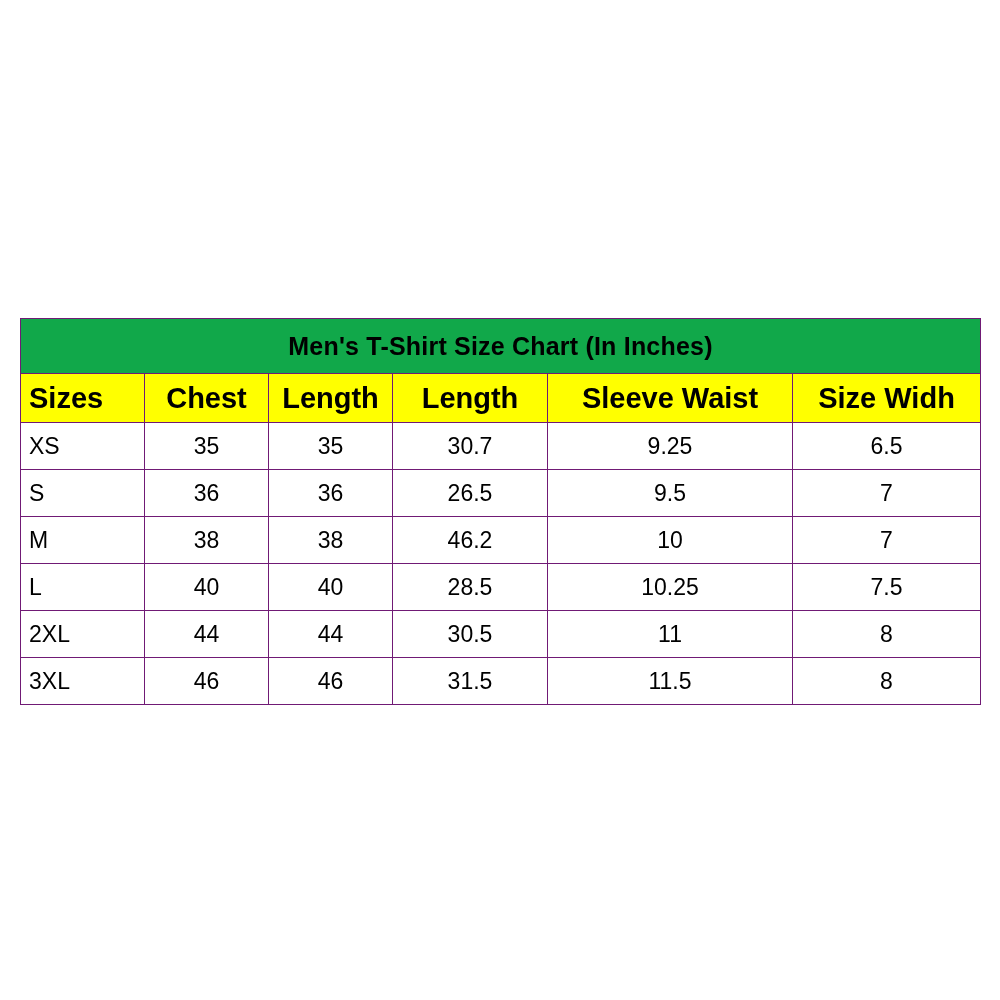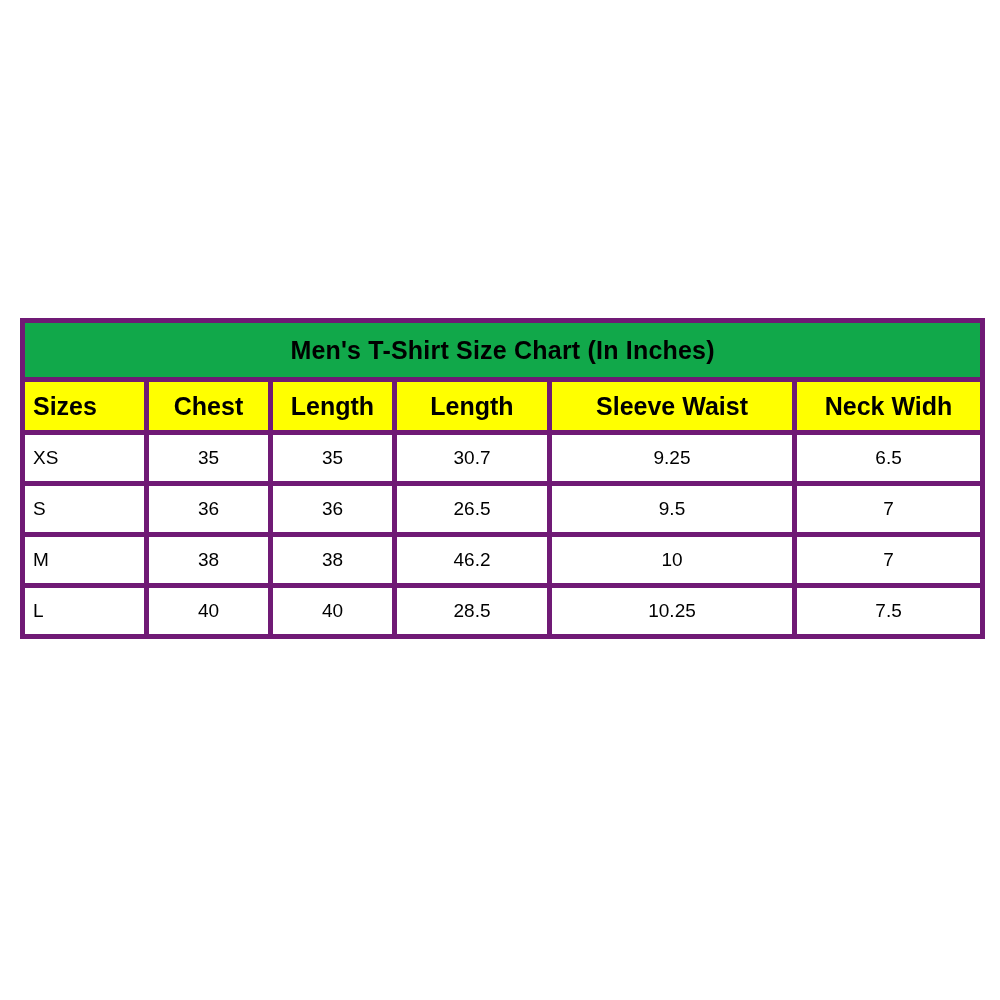--- a/index.html
+++ b/index.html
@@ -22,54 +22,54 @@
     width: 960px;
   }
 
   table.size-chart {
     border-collapse: collapse;
     width: 960px;
     table-layout: fixed;
   }
 
   table.size-chart td, table.size-chart th {
-    border: 5px solid #701a75;
+    border: 1px solid #701a75;
     padding: 4px;
     margin: 18px;
   }
 
   .title-cell {
     background: #11a84a;
     color: #000000;
     font-size: 25px;
     font-weight: bold;
     text-align: center;
     height: 46px;
     letter-spacing: 0.2px;
   }
 
   .header-cell {
     background: #ffff00;
     color: #000000;
-    font-size: 25px;
+    font-size: 29px;
     font-weight: bold;
     height: 40px;
     text-align: center;
     white-space: nowrap;
   }
 
   .header-cell.first {
     text-align: left;
     padding-left: 8px;
   }
 
   .data-cell {
     background: #ffffff;
     color: #000000;
-    font-size: 19px;
+    font-size: 23px;
     height: 38px;
     text-align: center;
     font-weight: normal;
   }
 
   .data-cell.size-label {
     text-align: left;
     padding-left: 8px;
   }
 
@@ -97,21 +97,21 @@
     <tbody id="chart-body">
       <tr>
         <td class="title-cell" colspan="6">Men's T-Shirt Size Chart (In Inches)</td>
       </tr>
       <tr id="header-row">
           <td class="header-cell first">Sizes</td>
           <td class="header-cell">Chest</td>
           <td class="header-cell">Length</td>
           <td class="header-cell">Length</td>
           <td class="header-cell">Sleeve Waist</td>
-          <td class="header-cell">Neck Widh</td>
+          <td class="header-cell">Size Widh</td>
         </tr>
     <tr>
           <td class="data-cell size-label">XS</td>
           <td class="data-cell">35</td>
           <td class="data-cell">35</td>
           <td class="data-cell">30.7</td>
           <td class="data-cell">9.25</td>
           <td class="data-cell">6.5</td>
         </tr>
         <tr>
@@ -131,15 +131,31 @@
           <td class="data-cell">7</td>
         </tr>
         <tr>
           <td class="data-cell size-label">L</td>
           <td class="data-cell">40</td>
           <td class="data-cell">40</td>
           <td class="data-cell">28.5</td>
           <td class="data-cell">10.25</td>
           <td class="data-cell">7.5</td>
         </tr>
+        <tr>
+          <td class="data-cell size-label">2XL</td>
+          <td class="data-cell">44</td>
+          <td class="data-cell">44</td>
+          <td class="data-cell">30.5</td>
+          <td class="data-cell">11</td>
+          <td class="data-cell">8</td>
+        </tr>
+        <tr>
+          <td class="data-cell size-label">3XL</td>
+          <td class="data-cell">46</td>
+          <td class="data-cell">46</td>
+          <td class="data-cell">31.5</td>
+          <td class="data-cell">11.5</td>
+          <td class="data-cell">8</td>
+        </tr>
       </tbody>
   </table>
 </div>
 
 </body></html>

